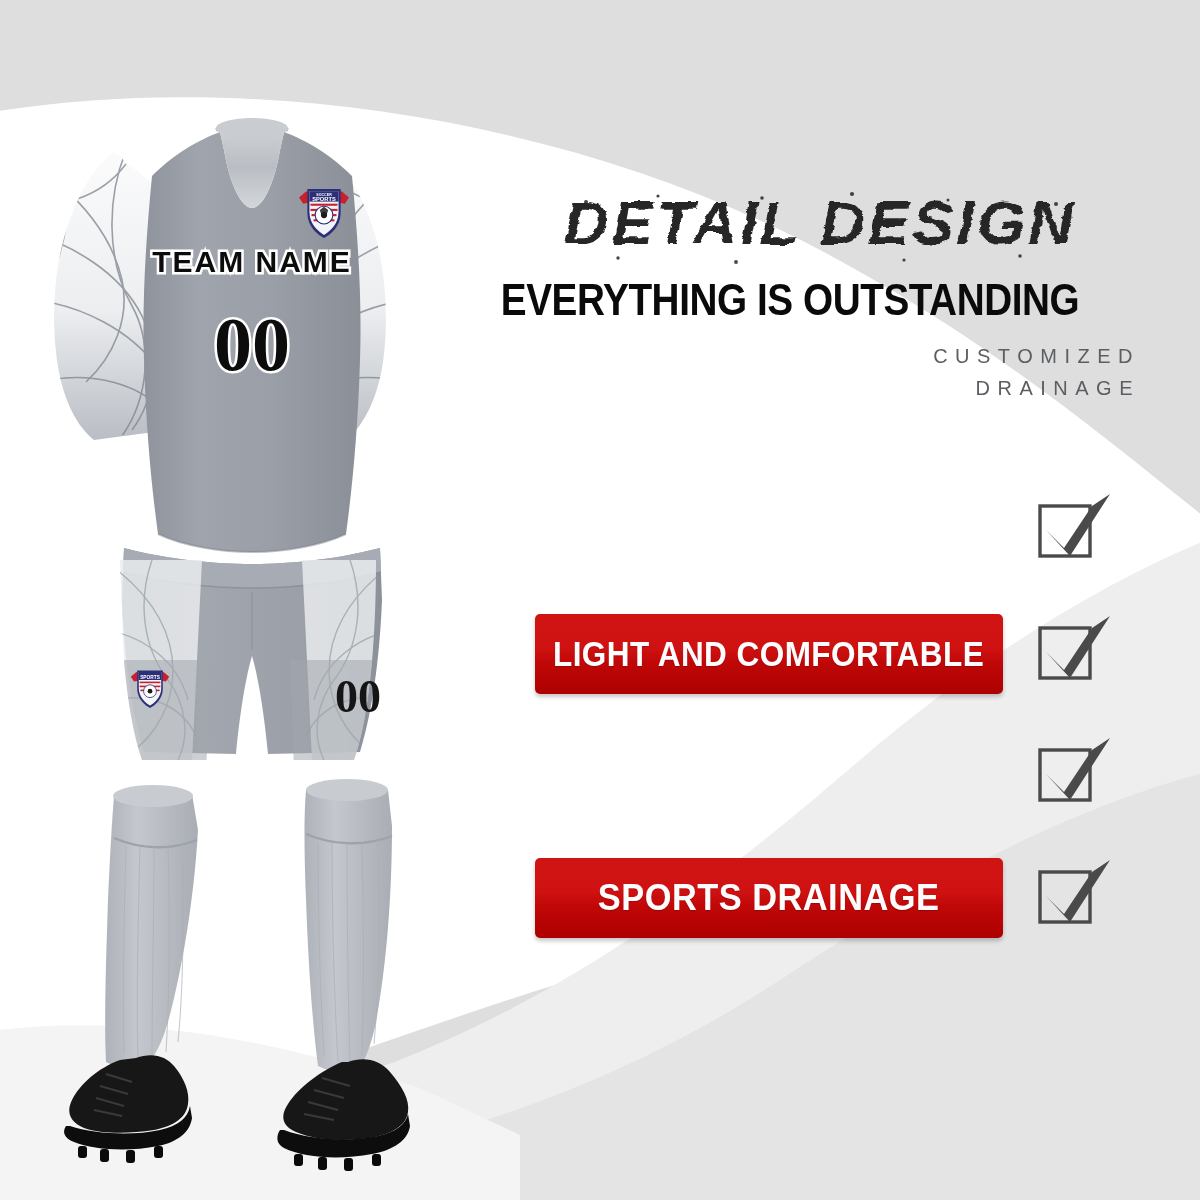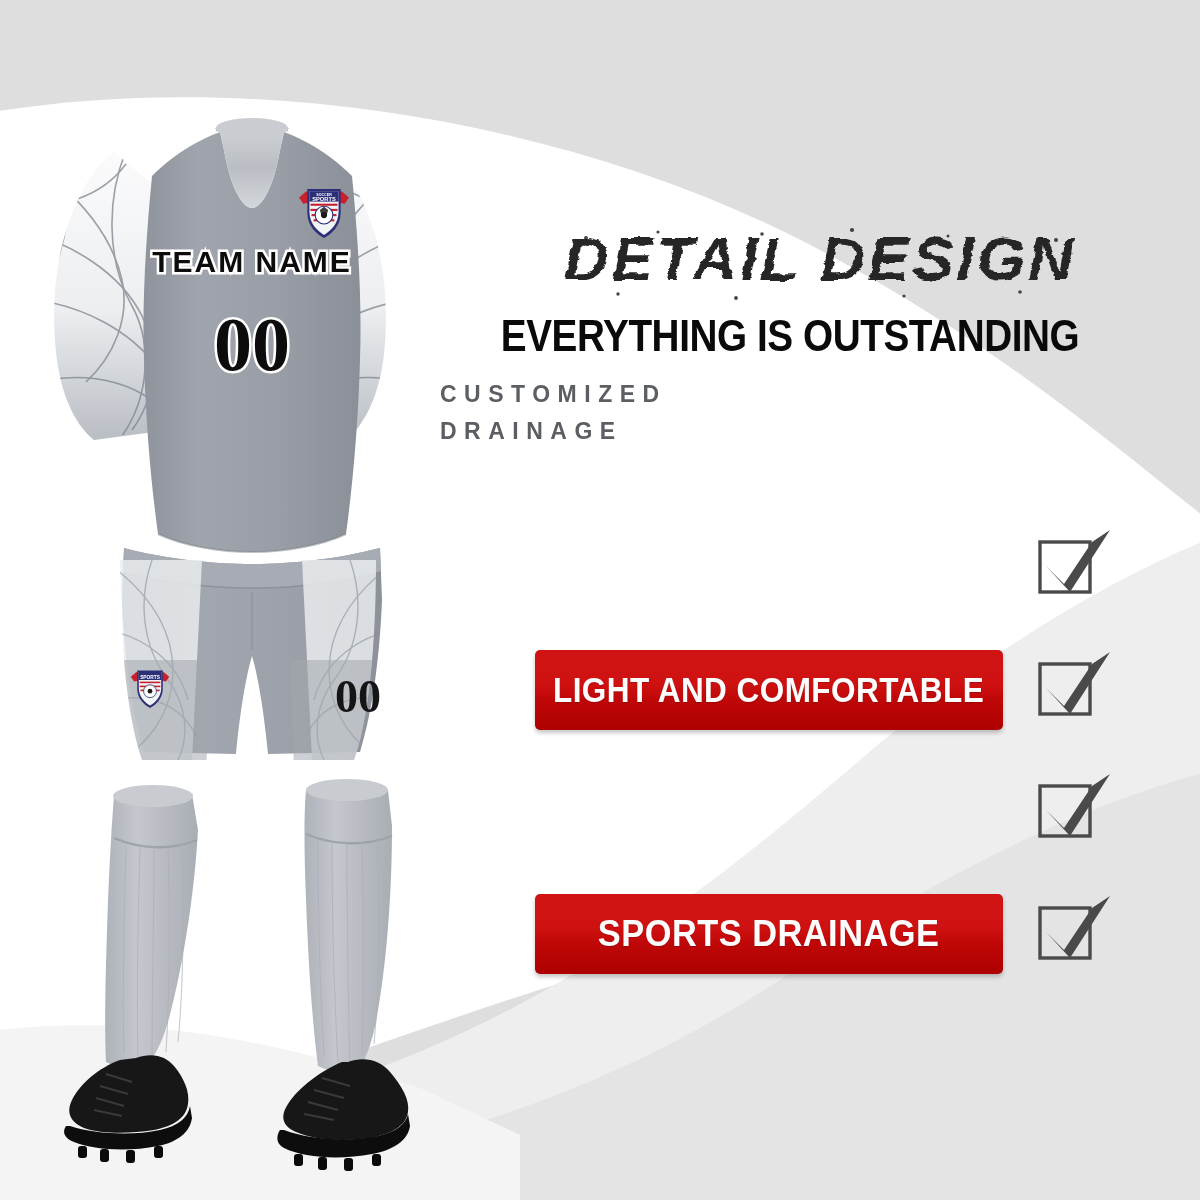--- a/index.html
+++ b/index.html
@@ -13,21 +13,21 @@
 
   
   .bg-layer { position:absolute; inset:0; width:100%; height:100%; }
 
   
   .product-col { position:absolute; left:2px; top:0; width:500px; height:1200px; }
   .kit-svg { position:absolute; left:0; top:0; width:500px; height:1200px; }
 
   
   .info-col {
-    position:absolute; left:440px; top:0; width:760px; height:860px;margin-top:36px;
+    position:absolute; left:440px; top:0; width:760px; height:860px;
   }
 
   .headline {
     position:absolute; left:60px; top:178px; width:640px;
     text-align:center;
   }
   .headline svg { display:block; width:100%; height:92px; }
 
   .subhead {
     position:absolute; left:0px; top:278px; width:700px;
@@ -38,24 +38,24 @@
     color:#0a0a0a;
     font-family:"Liberation Sans Narrow","Liberation Sans",sans-serif;
     transform:scaleX(0.88);
     transform-origin:center top;
     white-space:nowrap;
     line-height:1.02;
   }
 
   .taglines {
     position:absolute; left:0px; top:340px; width:700px;
-    text-align:left;
+    text-align:right;
     color:#5b5f63;
-    font-size:23px;
-    font-weight:bold;
+    font-size:20px;
+    font-weight:normal;
     letter-spacing:7.5px;
     line-height:1.62;
   }
   .tagline { display:block; white-space:nowrap; }
 
   
   .features { position:absolute; left:0px; top:492px; width:760px; }
   .feature-row {
     position:relative;
     height:80px;

